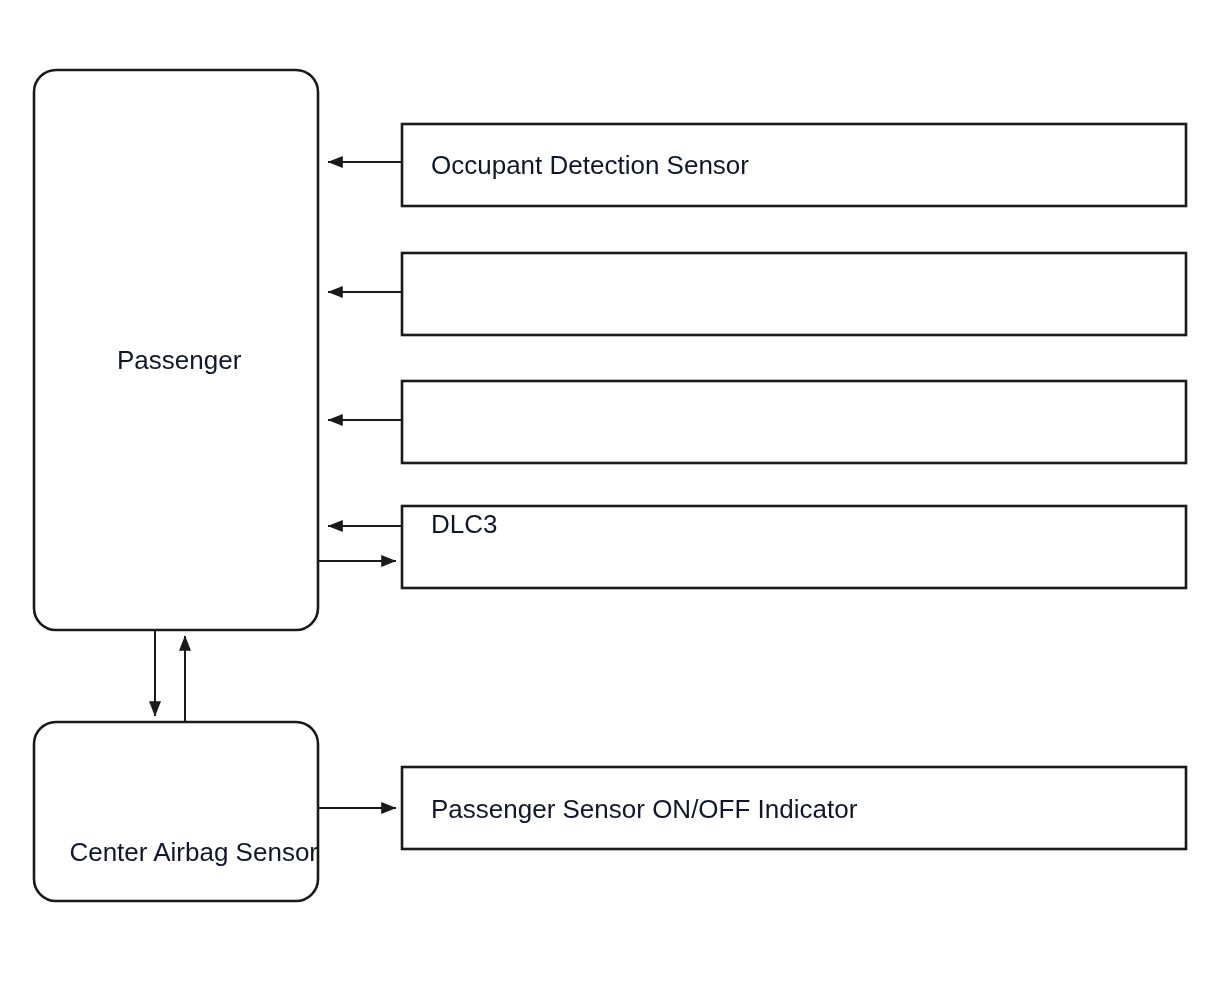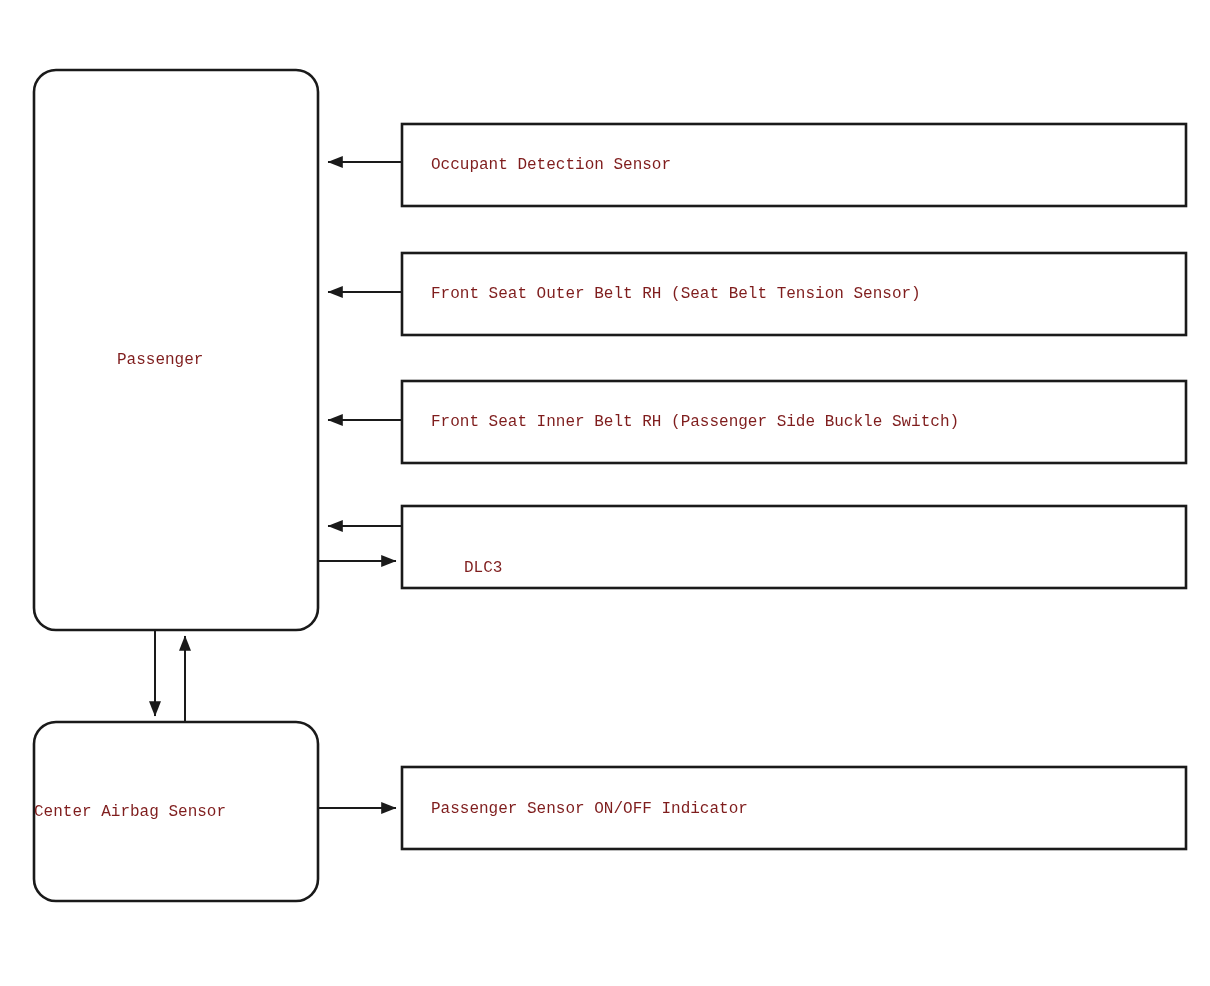--- a/index.html
+++ b/index.html
@@ -19,29 +19,30 @@
   }
   #diagram-svg {
     position: absolute;
     left: 0;
     top: 0;
     width: 1210px;
     height: 986px;
   }
   .node-label {
     position: absolute;
-    font-family: Liberation Mono, monospace;
-    font-size: 16px;
+    font-family: Liberation Sans, sans-serif;
+    font-size: 26px;
     line-height: 28px;
-    color: #7f1d1d;
+    color: #0f172a;
     white-space: pre;
     pointer-events: none;
   }
   .node-label.centered {
-    text-align: left;
+    text-align: right;
+    margin-top: 40px;
   }
 </style>
 </head>
 <body>
 
 <div id="canvas">
 
   <svg id="diagram-svg" viewBox="0 0 1210 986">
     <defs>
       <marker id="arrowhead" markerWidth="8" markerHeight="8" refX="7.4" refY="3" orient="auto" markerUnits="strokeWidth">
@@ -81,21 +82,19 @@
   </svg>
 
   <div class="node-label" style="left:117px; top:290px; width:190px;">
     <div>Passenger</div>
   </div>
 
   <div class="node-label centered" style="left:34px; top:798px; width:284px;">Center Airbag Sensor</div>
 
   <div class="node-label" style="left:431px; top:151px;">Occupant Detection Sensor</div>
 
-  <div class="node-label" style="left:431px; top:280px;">Front Seat Outer Belt RH (Seat Belt Tension Sensor)</div>
 
-  <div class="node-label" style="left:431px; top:408px;">Front Seat Inner Belt RH (Passenger Side Buckle Switch)</div>
 
-  <div class="node-label" style="left:431px; top:554px;margin-left:33px;">DLC3</div>
+  <div class="node-label" style="left:431px; top:510px;">DLC3</div>
 
   <div class="node-label" style="left:431px; top:795px;">Passenger Sensor ON/OFF Indicator</div>
 
 </div>
 
 </body></html>

